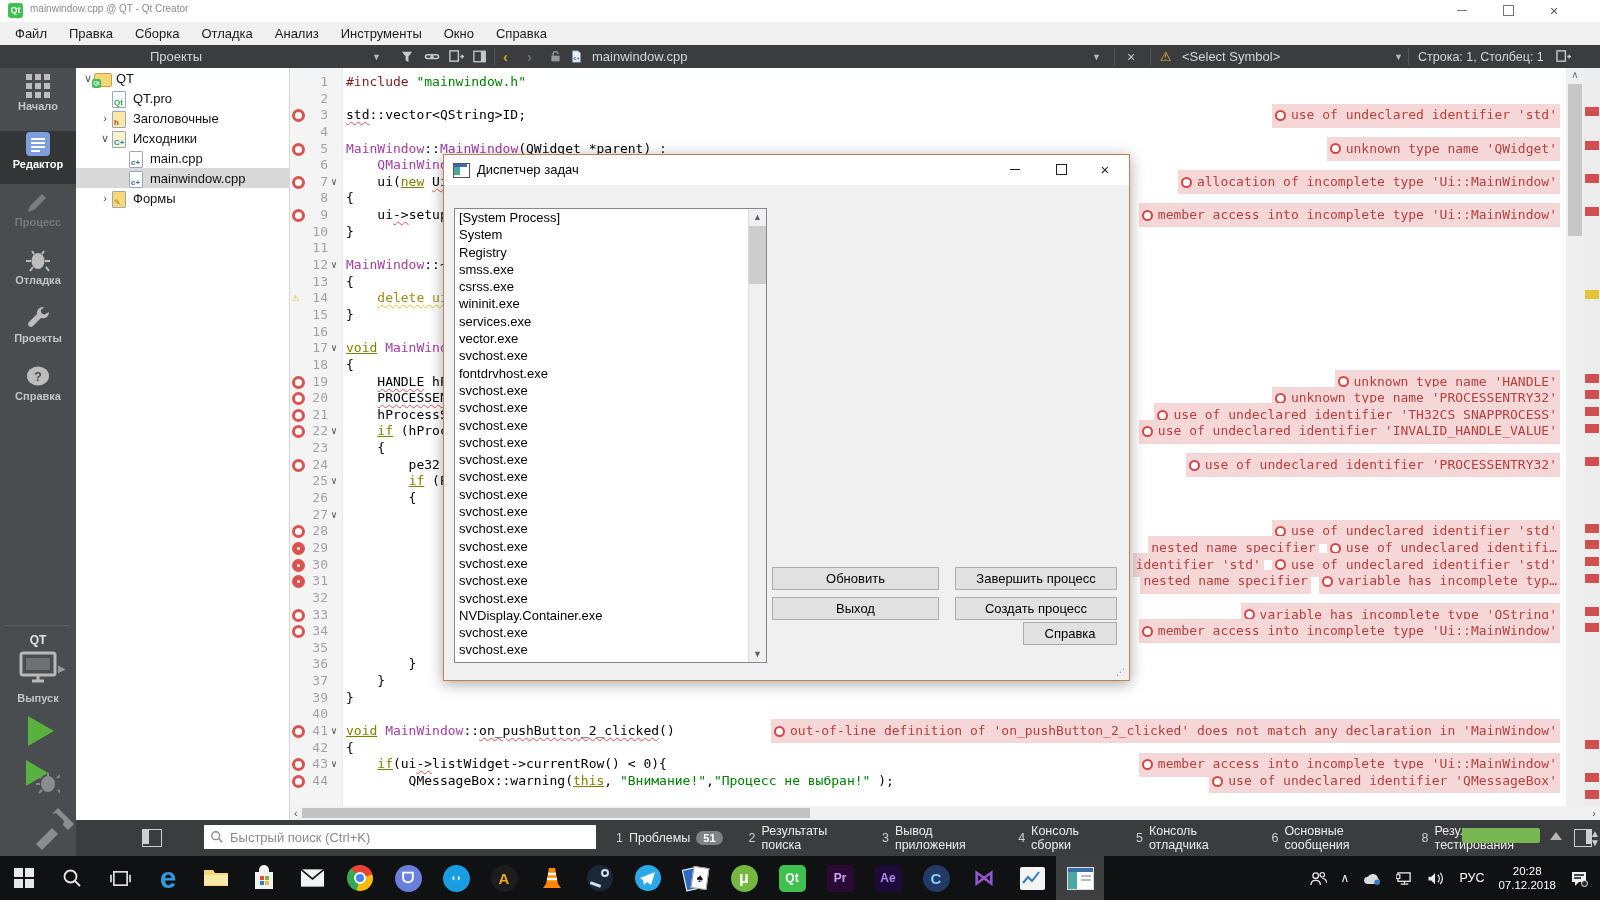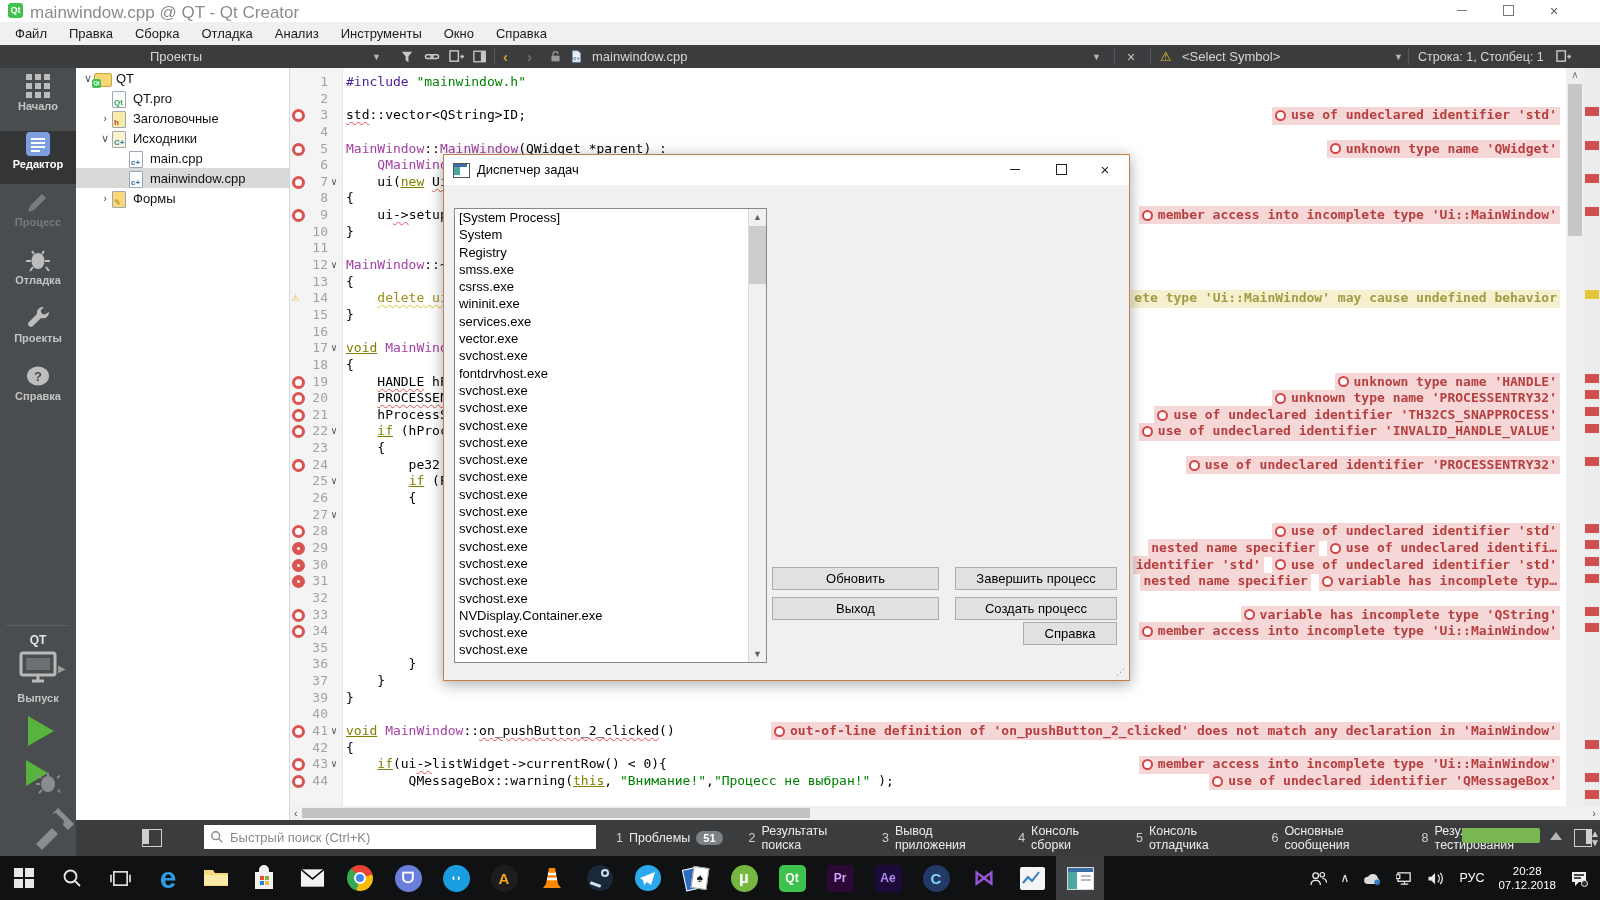--- a/index.html
+++ b/index.html
@@ -3,21 +3,21 @@
 <meta charset="utf-8">
 <style>
   html,body{margin:0;padding:0;background:#222;}
   #screen{position:relative;width:1600px;height:900px;overflow:hidden;background:#fff;
     font-family:"Liberation Sans","DejaVu Sans",sans-serif;cursor:default;}
   .abs{position:absolute;}
   
   #titlebar{left:0;top:0;width:1600px;height:22px;background:#ffffff;border-bottom:1px solid #e3e3e3;}
   #app-icon{left:8px;top:3px;width:15px;height:15px;background:#3fc14f;border-radius:3px;color:#fff;
     font-size:9px;font-weight:bold;text-align:center;line-height:15px;}
-  #win-title{left:30px;top:3px;font-size:17px;color:#8b8b8b;}
+  #win-title{left:30px;top:3px;font-size:10px;color:#8b8b8b;}
   .winbtn{top:0;width:40px;height:21px;display:flex;align-items:center;justify-content:center;}
   .wb-min{width:10px;height:1px;background:#777;}
   .wb-max{width:9px;height:9px;border:1px solid #777;}
   .wb-x{color:#555;font-size:14px;line-height:10px;}
   
   #menubar{left:0;top:22px;width:1600px;height:23px;background:#f0f0f0;display:flex;align-items:center;padding-left:4px;box-sizing:border-box;}
   .menu-item{padding:0 11px;font-size:13px;color:#1b1b1b;height:23px;line-height:23px;}
   
   #toolbar{left:0;top:45px;width:1600px;height:23px;background:#3a3c3e;color:#d6d6d6;font-size:13px;}
   .tb{position:absolute;top:0;height:23px;display:flex;align-items:center;}
@@ -56,28 +56,28 @@
   #lines{position:absolute;left:0;top:6px;width:100%;}
   .line{position:relative;height:16.65px;font-family:"DejaVu Sans Mono",monospace;font-size:13px;line-height:16.65px;white-space:pre;}
   .gmark{position:absolute;left:2px;top:2px;width:13px;height:13px;box-sizing:border-box;}
   .gm-ring{border:3px solid #d9534f;border-radius:50%;background:#fff;}
   .gm-fill{border:3px solid #d9534f;border-radius:50%;background:#d9534f;}
   .gm-fill:after{content:"";position:absolute;left:2px;top:2px;width:3px;height:3px;background:#fff;border-radius:50%;}
   .gm-warn{color:#e8b320;font-size:12px;line-height:13px;width:auto;top:1px;}
   .lnum{position:absolute;left:0;top:0;width:38px;text-align:right;color:#a2a2a2;}
   .fold{position:absolute;left:41px;top:0;color:#555;font-size:10px;}
   .code{position:absolute;left:56px;top:0;color:#000;}
-  .pp{color:#4c1d95;margin-top:24px;}
+  .pp{color:#7f1d1d;margin-top:24px;}
   .str{color:#008000;}
   .kw{color:#808000;text-decoration:underline;}
   .type{color:#a33ea3;}
   .err-u{text-decoration:underline wavy #e05050 1px;text-underline-offset:2px;}
   .warn-u{color:#9c8f1c;text-decoration:underline wavy #d6c428 1px;text-underline-offset:2px;}
   .ann-wrap{position:absolute;right:40px;top:0;height:16.65px;display:flex;gap:8px;align-items:center;}
-  .chip{height:18px;display:flex;align-items:center;padding:0 3px;font-family:"DejaVu Sans Mono",monospace;font-size:13px;white-space:pre;font-weight:bold;}
+  .chip{height:24px;display:flex;align-items:center;padding:0 3px;font-family:"DejaVu Sans Mono",monospace;font-size:13px;white-space:pre;}
   .chip.err{background:#f6d7d7;color:#b73e3e;}
   .chip.warn{background:#f5f0cd;color:#a09b45;}
   .chip .ring{width:7px;height:7px;border:2.5px solid #d64545;border-radius:50%;background:#fff;margin-right:5px;flex:none;}
   
   #vscroll{position:absolute;right:16px;top:0;width:18px;height:738px;background:#efefef;}
   #vthumb{position:absolute;left:2px;top:16px;width:14px;height:152px;background:#c7c7c7;}
   #vup{position:absolute;left:0;top:1px;width:18px;text-align:center;color:#777;font-size:10px;}
   #marks{position:absolute;right:0;top:0;width:16px;height:738px;background:#ececec;}
   .mark{position:absolute;left:1px;width:14px;height:9px;}
   #hscroll{position:absolute;left:0;top:738px;width:1310px;height:14px;background:#f1f1f1;}
@@ -385,28 +385,28 @@
 
   <div class="abs" id="editor">
     <div id="gutter-bg"></div>
     <div id="lines">
         <div class="line"><div class="lnum">1</div><div class="code"><span class="pp">#include </span><span class="str">"mainwindow.h"</span></div></div>
         <div class="line"><div class="lnum">2</div><div class="code"></div></div>
         <div class="line"><div class="gmark gm-ring"></div><div class="lnum">3</div><div class="code"><span class="pl err-u">std</span><span>::vector&lt;QString&gt;ID;</span></div><div class="ann-wrap"><div class="chip err"><span class="ring"></span><span>use of undeclared identifier 'std'</span></div></div></div>
         <div class="line"><div class="lnum">4</div><div class="code"></div></div>
         <div class="line"><div class="gmark gm-ring"></div><div class="lnum">5</div><div class="code"><span class="type">MainWindow</span><span>::</span><span class="type">MainWindow</span><span>(QWidget *parent) :</span></div><div class="ann-wrap"><div class="chip err"><span class="ring"></span><span>unknown type name 'QWidget'</span></div></div></div>
         <div class="line"><div class="lnum">6</div><div class="code"><span>    </span><span class="type">QMainWindow</span><span>(parent),</span></div></div>
-        <div class="line"><div class="gmark gm-ring"></div><div class="lnum">7</div><div class="fold">∨</div><div class="code"><span>    ui(</span><span class="kw">new</span><span> </span><span class="pl err-u">Ui</span><span>::MainWindow)</span></div></div>
+        <div class="line"><div class="gmark gm-ring"></div><div class="lnum">7</div><div class="fold">∨</div><div class="code"><span>    ui(</span><span class="kw">new</span><span> </span><span class="pl err-u">Ui</span><span>::MainWindow)</span></div><div class="ann-wrap"><div class="chip err"><span class="ring"></span><span>allocation of incomplete type 'Ui::MainWindow'</span></div></div></div>
         <div class="line"><div class="lnum">8</div><div class="code"><span>{</span></div></div>
         <div class="line"><div class="gmark gm-ring"></div><div class="lnum">9</div><div class="code"><span>    ui</span><span class="pl err-u">-&gt;</span><span>setupUi(this);</span></div><div class="ann-wrap"><div class="chip err"><span class="ring"></span><span>member access into incomplete type 'Ui::MainWindow'</span></div></div></div>
         <div class="line"><div class="lnum">10</div><div class="code"><span>}</span></div></div>
         <div class="line"><div class="lnum">11</div><div class="code"></div></div>
         <div class="line"><div class="lnum">12</div><div class="fold">∨</div><div class="code"><span class="type">MainWindow</span><span>::~MainWindow()</span></div></div>
         <div class="line"><div class="lnum">13</div><div class="code"><span>{</span></div></div>
-        <div class="line"><div class="gmark gm-warn">⚠</div><div class="lnum">14</div><div class="code"><span>    </span><span class="kw warn-u">delete</span><span class="warn-u"> ui;</span></div><div class="ann-wrap"><div class="chip warn"><span>ete type 'Ui::MainWindow' may cause undefined behavior</span></div></div></div>
+        <div class="line"><div class="gmark gm-warn">⚠</div><div class="lnum">14</div><div class="code"><span>    </span><span class="kw warn-u">delete</span><span class="warn-u"> ui;</span></div></div>
         <div class="line"><div class="lnum">15</div><div class="code"><span>}</span></div></div>
         <div class="line"><div class="lnum">16</div><div class="code"></div></div>
         <div class="line"><div class="lnum">17</div><div class="fold">∨</div><div class="code"><span class="kw">void</span><span> </span><span class="type">MainWindow</span><span>::on_pushButton_clicked()</span></div></div>
         <div class="line"><div class="lnum">18</div><div class="code"><span>{</span></div></div>
         <div class="line"><div class="gmark gm-ring"></div><div class="lnum">19</div><div class="code"><span>    </span><span class="pl err-u">HANDLE</span><span> hProcessSnap;</span></div><div class="ann-wrap"><div class="chip err"><span class="ring"></span><span>unknown type name 'HANDLE'</span></div></div></div>
         <div class="line"><div class="gmark gm-ring"></div><div class="lnum">20</div><div class="code"><span>    </span><span class="pl err-u">PROCESSENTRY32</span><span> pe32;</span></div><div class="ann-wrap"><div class="chip err"><span class="ring"></span><span>unknown type name 'PROCESSENTRY32'</span></div></div></div>
         <div class="line"><div class="gmark gm-ring"></div><div class="lnum">21</div><div class="code"><span>    hProcessSnap = CreateToolhelp32Snapshot(TH32CS_SNAPPROCESS, 0);</span></div><div class="ann-wrap"><div class="chip err"><span class="ring"></span><span>use of undeclared identifier 'TH32CS_SNAPPROCESS'</span></div></div></div>
         <div class="line"><div class="gmark gm-ring"></div><div class="lnum">22</div><div class="fold">∨</div><div class="code"><span>    </span><span class="kw">if</span><span> (hProcessSnap != INVALID_HANDLE_VALUE)</span></div><div class="ann-wrap"><div class="chip err"><span class="ring"></span><span>use of undeclared identifier 'INVALID_HANDLE_VALUE'</span></div></div></div>
         <div class="line"><div class="lnum">23</div><div class="code"><span>    {</span></div></div>
         <div class="line"><div class="gmark gm-ring"></div><div class="lnum">24</div><div class="code"><span>        pe32.dwSize = sizeof(PROCESSENTRY32);</span></div><div class="ann-wrap"><div class="chip err"><span class="ring"></span><span>use of undeclared identifier 'PROCESSENTRY32'</span></div></div></div>

